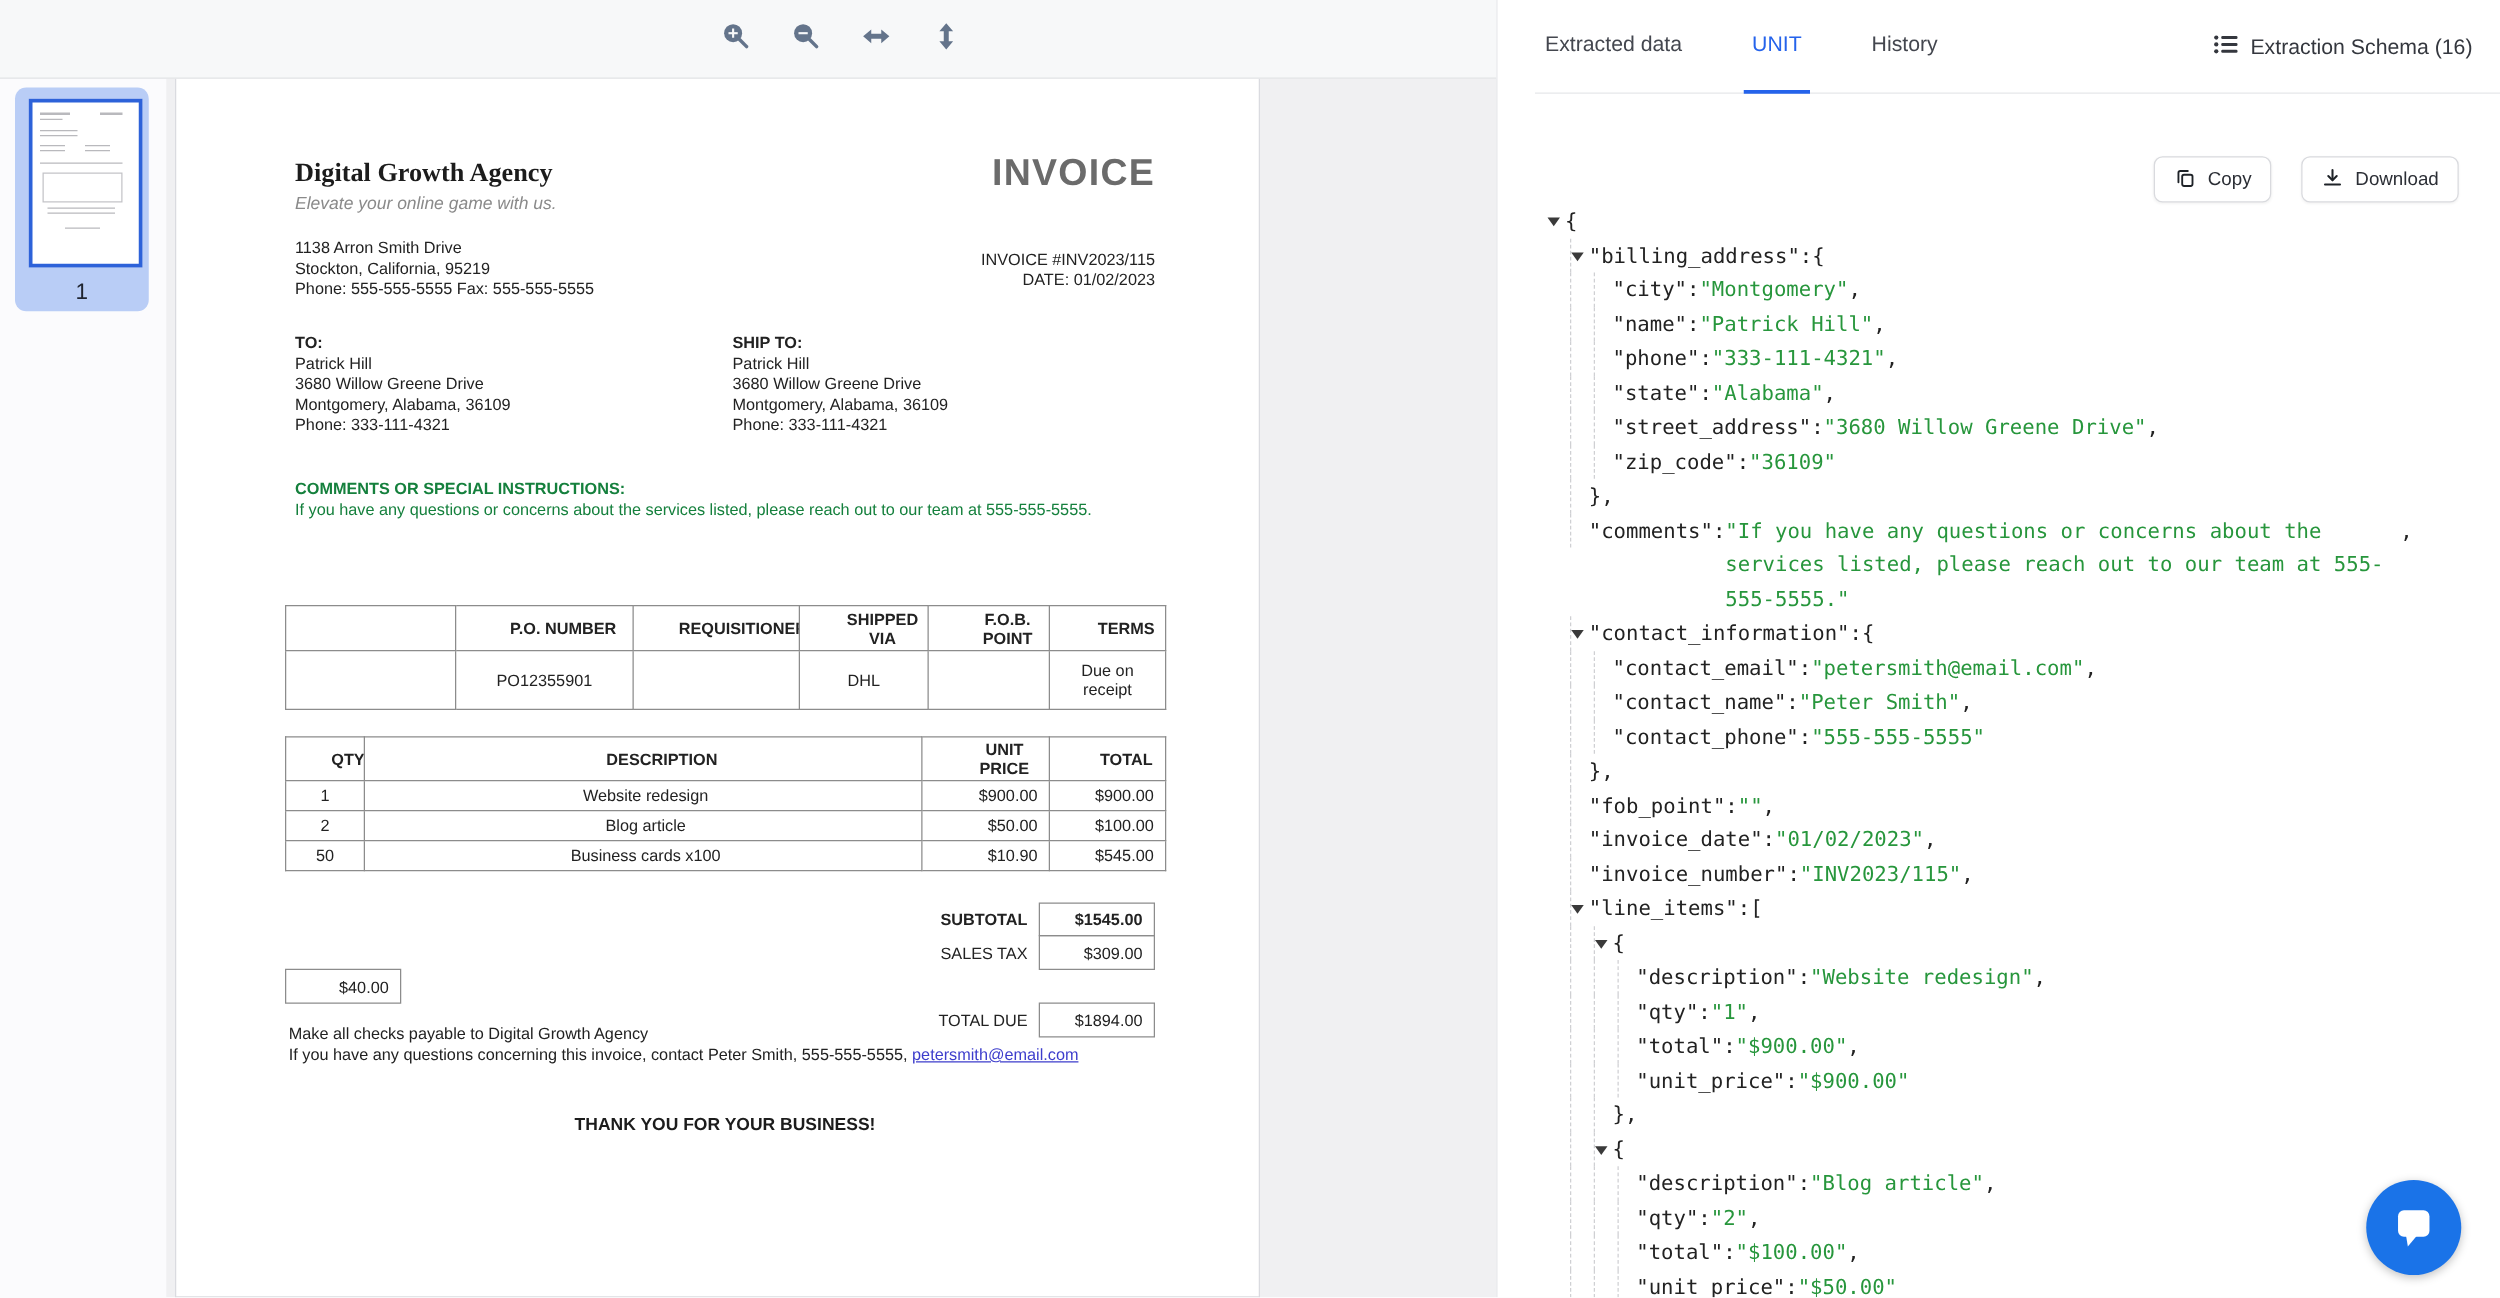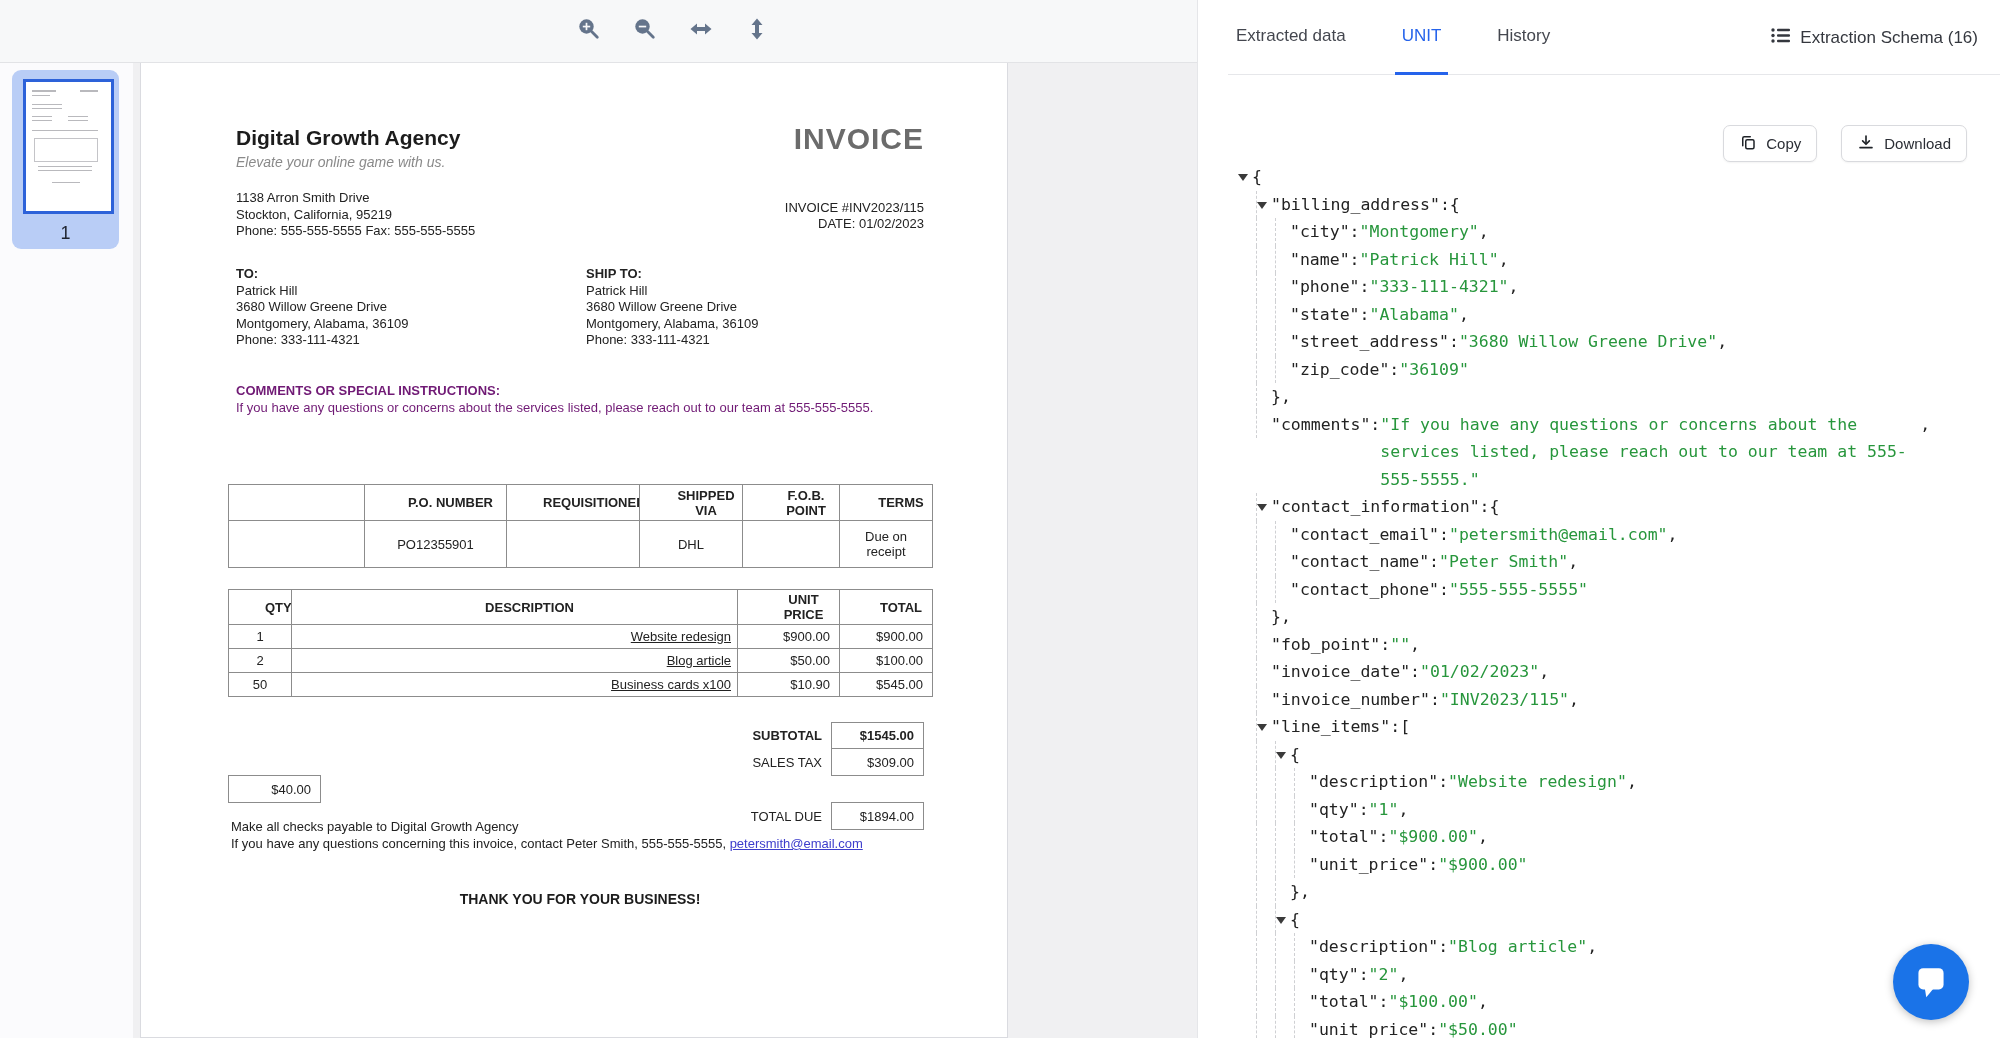--- a/index.html
+++ b/index.html
@@ -10,41 +10,41 @@
   .viewer{position:absolute;left:0;top:0;width:1197px;height:1038px;background:#f0f0f2;}
   .toolbar{position:absolute;left:0;top:0;width:1197px;height:62px;background:#f7f8f9;
            border-bottom:1px solid #e2e3e6;z-index:5;}
   .toolbar-icons{position:absolute;left:576px;top:0;height:62px;display:flex;align-items:center;gap:30px;}
   .tool-btn{width:26px;height:26px;display:flex;align-items:center;justify-content:center;cursor:pointer;}
 
   .page{position:absolute;left:140px;top:62px;width:868px;height:976px;background:#fff;
         border:1px solid #dadbe0;border-top:none;box-sizing:border-box;}
   .page *{box-sizing:border-box;}
   .abs{position:absolute;}
-  .company-name{left:95px;top:64px;font-size:21px;font-weight:bold;color:#1c1c1c;}
+  .company-name{left:95px;top:64px;font-size:21px;font-weight:bold;color:#1c1c1c;font-family:Liberation Serif, serif;}
   .tagline{left:95px;top:92px;font-size:14px;font-style:italic;color:#8a8a8a;}
   .addr{left:95px;top:128px;font-size:13px;color:#222;line-height:16.5px;}
   .inv-title{right:83px;top:60px;font-size:30px;font-weight:bold;color:#6b6b6b;letter-spacing:1px;}
   .inv-meta{right:83px;top:138px;font-size:13px;color:#222;line-height:15.5px;text-align:right;}
   .addr-block{font-size:13px;color:#222;line-height:16.5px;top:204px;}
   .addr-block .blk-label{font-weight:bold;}
   .bill-to{left:95px;} .ship-to{left:445px;}
-  .comments{left:95px;top:320px;font-size:13px;color:#701a75;line-height:17px;}
+  .comments{left:95px;top:320px;font-size:13px;color:#15803d;line-height:17px;}
   .comments .blk-label{font-weight:bold;}
   table.inv{border-collapse:collapse;font-size:13px;color:#222;table-layout:fixed;}
   table.inv td,table.inv th{border:1px solid #8c8c8c;font-weight:normal;padding:2px 6px;overflow:hidden;}
   table.inv th{font-weight:bold;text-align:center;padding-left:36px;}
   .po-table{left:87px;top:422px;width:704px;}
   .po-table th{height:36px;}
   .po-table td{height:47px;text-align:center;}
   .items-table{left:87px;top:527px;width:704px;}
   .items-table th{height:26px;}
   .items-table td{height:24px;}
   .items-table td.c0{text-align:center;}
-  .items-table td.c1{text-align:right;padding-left:10px;text-decoration:underline;}
+  .items-table td.c1{text-align:center;padding-left:10px;}
   .items-table td.c2,.items-table td.c3{text-align:right;padding-right:9px;}
   .totals{left:87px;top:632px;width:704px;font-size:13px;color:#222;margin-top:28px;}
   .tot-row{display:flex;height:27px;align-items:stretch;}
   .tot-label{width:603px;text-align:right;padding-right:9px;display:flex;align-items:center;justify-content:flex-end;}
   .tot-value{width:93px;border:1px solid #8c8c8c;margin-top:-1px;display:flex;align-items:center;
              justify-content:flex-end;padding-right:9px;}
   .tot-row:first-child .tot-value{margin-top:0;}
   .tot-row.bold{font-weight:bold;}
   .inv-footer{left:90px;top:756px;font-size:13px;color:#222;line-height:17px;}
   .email-link{color:#3d3dcc;text-decoration:underline;}

